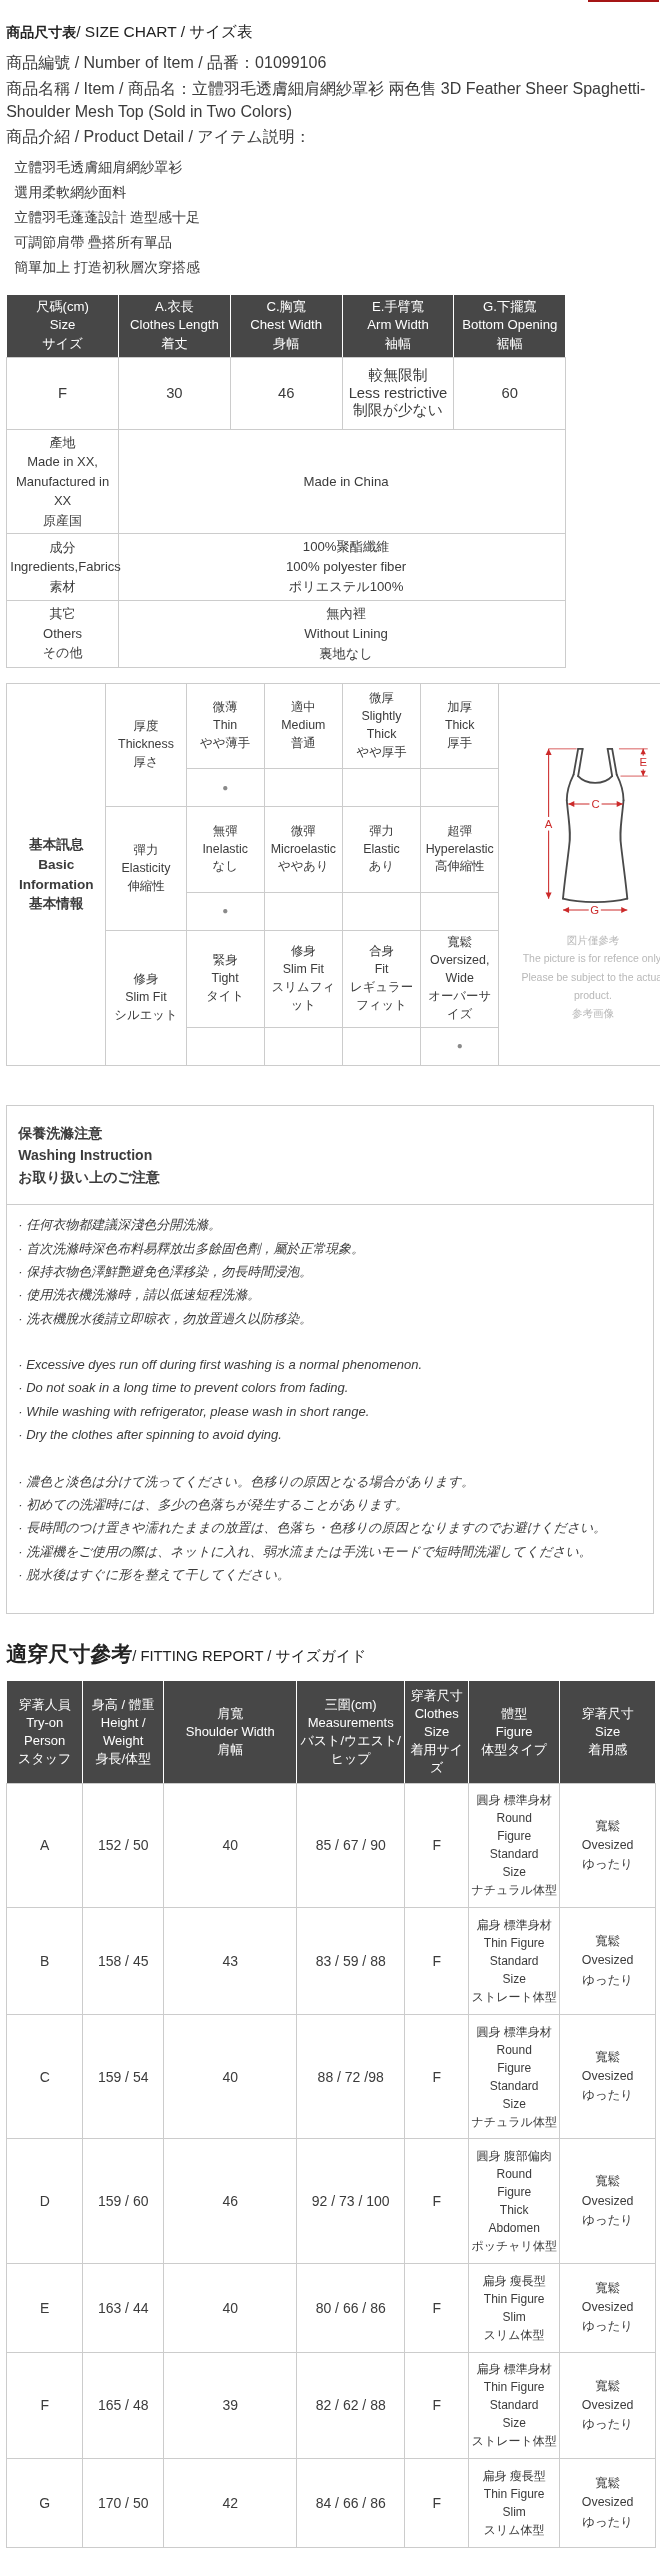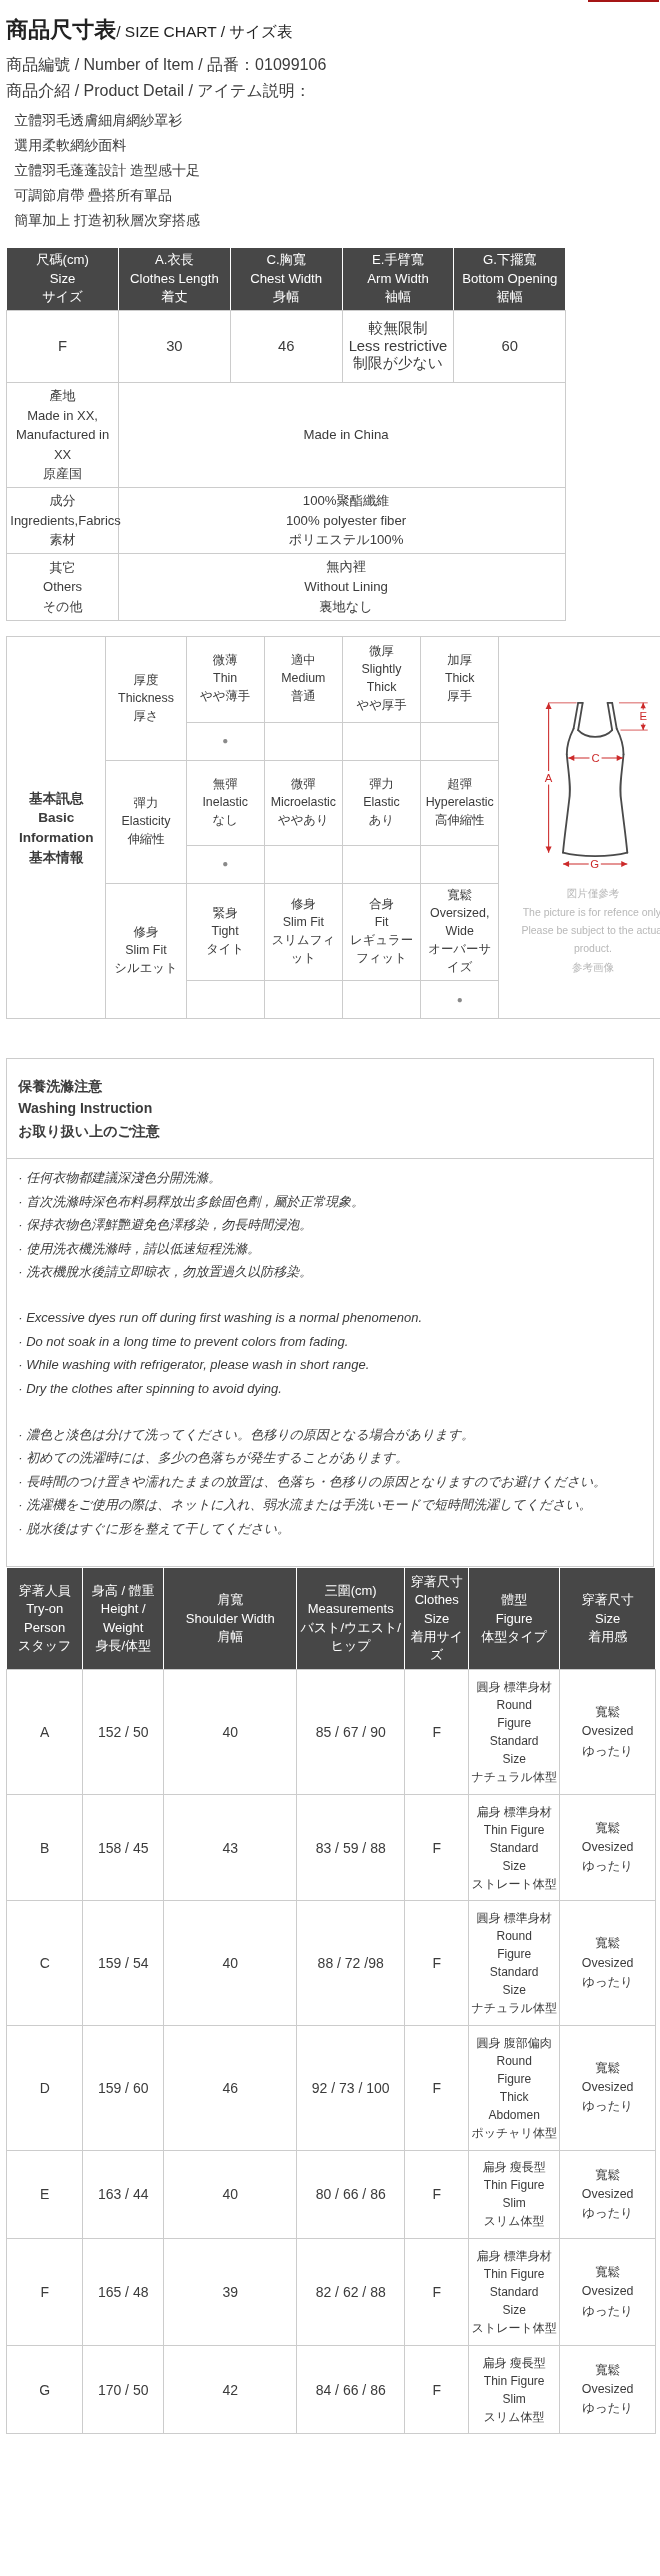--- a/index.html
+++ b/index.html
@@ -4,21 +4,21 @@
 <style>
   :root{
     --header_bg:#474747; --footer_bg:#3e3e3e; --border:#cccccc; --text:#3b3b3b;
     --accent_red:#a51515; --sketch_red:#cc2a2a; --note_gray:#b8b8b8; --marker_gray:#8a8a8a;
   }
   html,body{margin:0;padding:0;background:#fff;}
   body{width:660px;position:relative;font-family:"Liberation Sans","DejaVu Sans",sans-serif;color:var(--text,#3b3b3b);}
   .red-bar{position:absolute;top:0;right:0.8px;width:71px;height:2.3px;background:var(--accent_red,#a51515);}
   .content{padding:12.4px 6.2px 47px 6.2px;}
   h1{margin:3.1px 0 7.8px 0;font-weight:normal;}
-  h1 .t-zh{font-size:22px;font-weight:bold;color:#222;}
+  h1 .t-zh{font-size:14px;font-weight:bold;color:#222;}
   h1 .t-rest{font-size:15.5px;color:#222;}
   .info-line{font-size:16px;line-height:1.45;margin:2.3px 0;}
   ul.plain{list-style:none;margin:8px;padding:0;}
   ul.detail-lines li{font-size:14px;line-height:1.45;margin:4.7px 0;}
   table{border-collapse:collapse;width:560px;table-layout:fixed;}
   td,th{border:0.8px solid var(--border,#ccc);text-align:center;vertical-align:middle;white-space:pre-line;font-weight:normal;padding:3.1px;}
   .dark-th{background:var(--header_bg,#474747);color:#fff;border:1.6px solid #fff;border-bottom:0.8px solid var(--border,#ccc);font-size:13.2px;line-height:1.4;}
   .size-table{margin-top:17px;}
   .size-table .hrow th{height:50px;}
   .size-table .frow td{height:65px;font-size:14.8px;}
@@ -58,20 +58,21 @@
 </head>
 <body>
 
 <div class="red-bar"></div>
 
 <div class="content">
 
   <h1><span class="t-zh">商品尺寸表</span><span class="t-rest">/ SIZE CHART / サイズ表</span></h1>
 
   <div class="info-line">商品編號 / Number of Item / 品番：01099106</div>
+  <div class="info-line">商品名稱 / Item / 商品名：立體羽毛透膚細肩網紗罩衫 兩色售 3D Feather Sheer Spaghetti-Shoulder Mesh Top (Sold in Two Colors)</div>
   <div class="info-line">商品介紹 / Product Detail / アイテム説明：</div>
   <ul class="plain detail-lines">
       <li>立體羽毛透膚細肩網紗罩衫</li>
       <li>選用柔軟網紗面料</li>
       <li>立體羽毛蓬蓬設計 造型感十足</li>
       <li>可調節肩帶 疊搭所有單品</li>
       <li>簡單加上 打造初秋層次穿搭感</li>
     </ul>
 
   <table class="size-table">
@@ -280,20 +281,21 @@
       <ul>
           <li>· 濃色と淡色は分けて洗ってください。色移りの原因となる場合があります。</li>
           <li>· 初めての洗濯時には、多少の色落ちが発生することがあります。</li>
           <li>· 長時間のつけ置きや濡れたままの放置は、色落ち・色移りの原因となりますのでお避けください。</li>
           <li>· 洗濯機をご使用の際は、ネットに入れ、弱水流または手洗いモードで短時間洗濯してください。</li>
           <li>· 脱水後はすぐに形を整えて干してください。</li>
         </ul>
     </div>
   </div>
 
+  <h2 class="fit-head"><span class="t-zh">適穿尺寸參考</span><span class="t-rest">/ FITTING REPORT / サイズガイド</span></h2>
 
   <table class="fit-table">
     <colgroup>
         <col class="c1">
         <col class="c2">
         <col class="c3">
         <col class="c4">
         <col class="c5">
         <col class="c6">
         <col class="c7">

